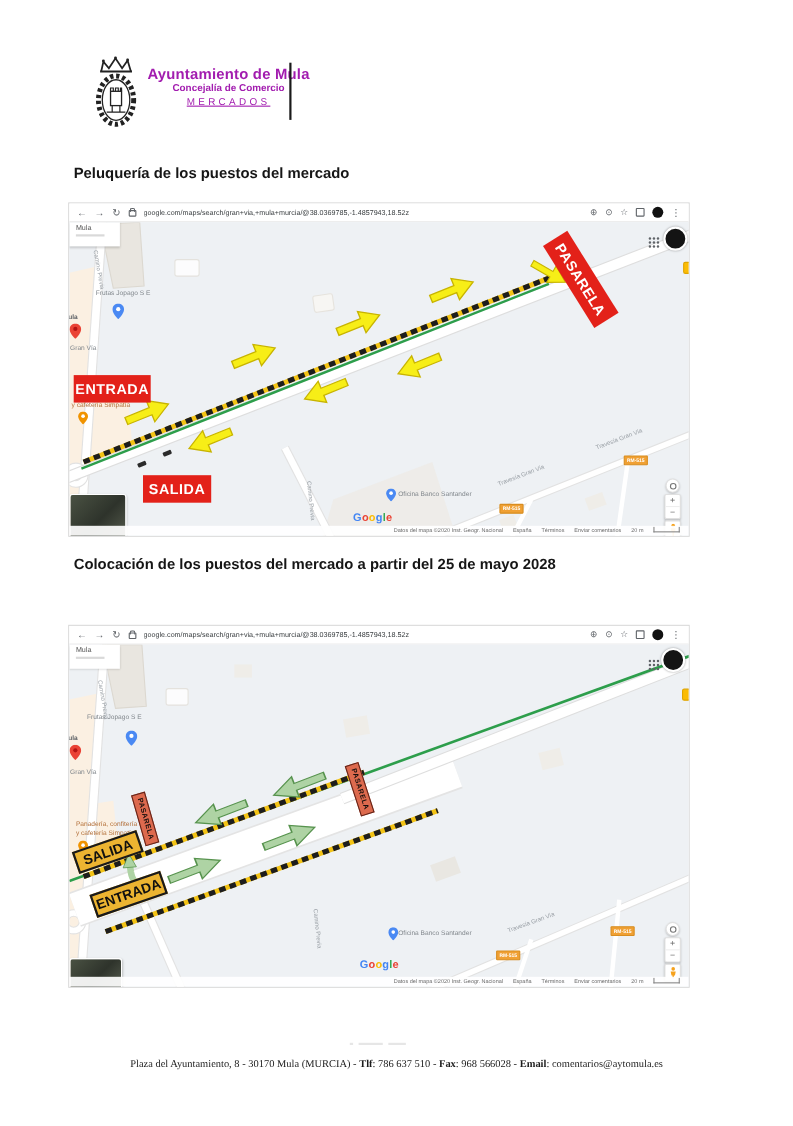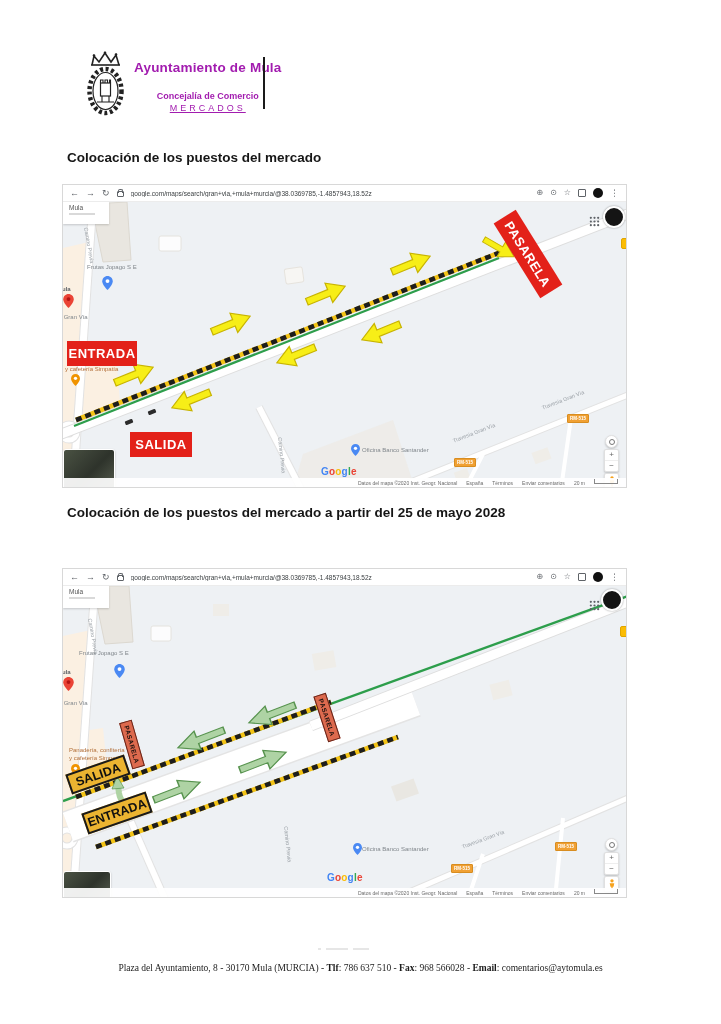--- a/index.html
+++ b/index.html
@@ -2,21 +2,21 @@
 <html><head>
 <meta charset="utf-8">
 <style>
   html,body{margin:0;padding:0}
   body{width:721px;height:1024px;background:#fff;position:relative;overflow:hidden;
        font-family:"Liberation Sans",sans-serif;}
   .abs{position:absolute}
   
   .hdr-text{position:absolute;left:134px;top:60px;text-align:center;color:#a21caf}
   .hdr-org{font-size:13.5px;font-weight:bold;letter-spacing:.2px}
-  .hdr-dept{font-size:9px;font-weight:bold;margin-top:16px}
+  .hdr-dept{font-size:9px;font-weight:bold;margin-top:0}
   .hdr-unit{font-size:9px;font-weight:normal;letter-spacing:3px;text-decoration:underline;margin-top:2px}
   .hdr-divider{position:absolute;left:263px;top:57px;width:2px;height:52px;background:#1a1a1a}
   .sec-title{position:absolute;font-size:13.5px;font-weight:bold;color:#161616;white-space:nowrap}
   
   .map-shot{position:absolute;border:1px solid #d8d8d8;background:#fff;box-sizing:border-box}
   .chrome{position:absolute;left:0;top:0;right:0;height:17px;background:#fff;border-bottom:1px solid #ececec;
           display:flex;align-items:center;padding:0 7px;gap:7px;box-sizing:border-box}
   .nav-ic{color:#5f6368;font-size:9px;line-height:1;flex:0 0 auto}
   .nav-ic.sm{font-size:8px}
   .lock{width:5px;height:4px;border:1px solid #5f6368;border-radius:1px;position:relative;margin-top:2px;flex:0 0 auto}
@@ -84,21 +84,21 @@
     <path d="M20,46 v6 M27,46 v6 M15,52 h17" fill="none" stroke="#222" stroke-width="1.1"></path>
   </svg>
 </div>
 <div class="hdr-text">
   <div class="hdr-org">Ayuntamiento de Mula</div>
   <div class="hdr-dept">Concejalía de Comercio</div>
   <div class="hdr-unit">MERCADOS</div>
 </div>
 <div class="hdr-divider"></div>
 
-<div class="sec-title" style="left:67px;top:150px">Colocación de los puestos del mercado</div>
+<div class="sec-title" style="left:67px;top:150px">Peluquería de los puestos del mercado</div>
 
 <div class="map-shot" style="left:62px;top:184px;width:565px;height:304px">
   <div class="chrome">
     <span class="nav-ic">←</span>
     <span class="nav-ic">→</span>
     <span class="nav-ic">↻</span>
     <span class="lock"></span>
     <span class="url">google.com/maps/search/gran+via,+mula+murcia/@38.0369785,-1.4857943,18.52z</span>
     <span class="spacer"></span>
     <span class="nav-ic sm">⊕</span>

